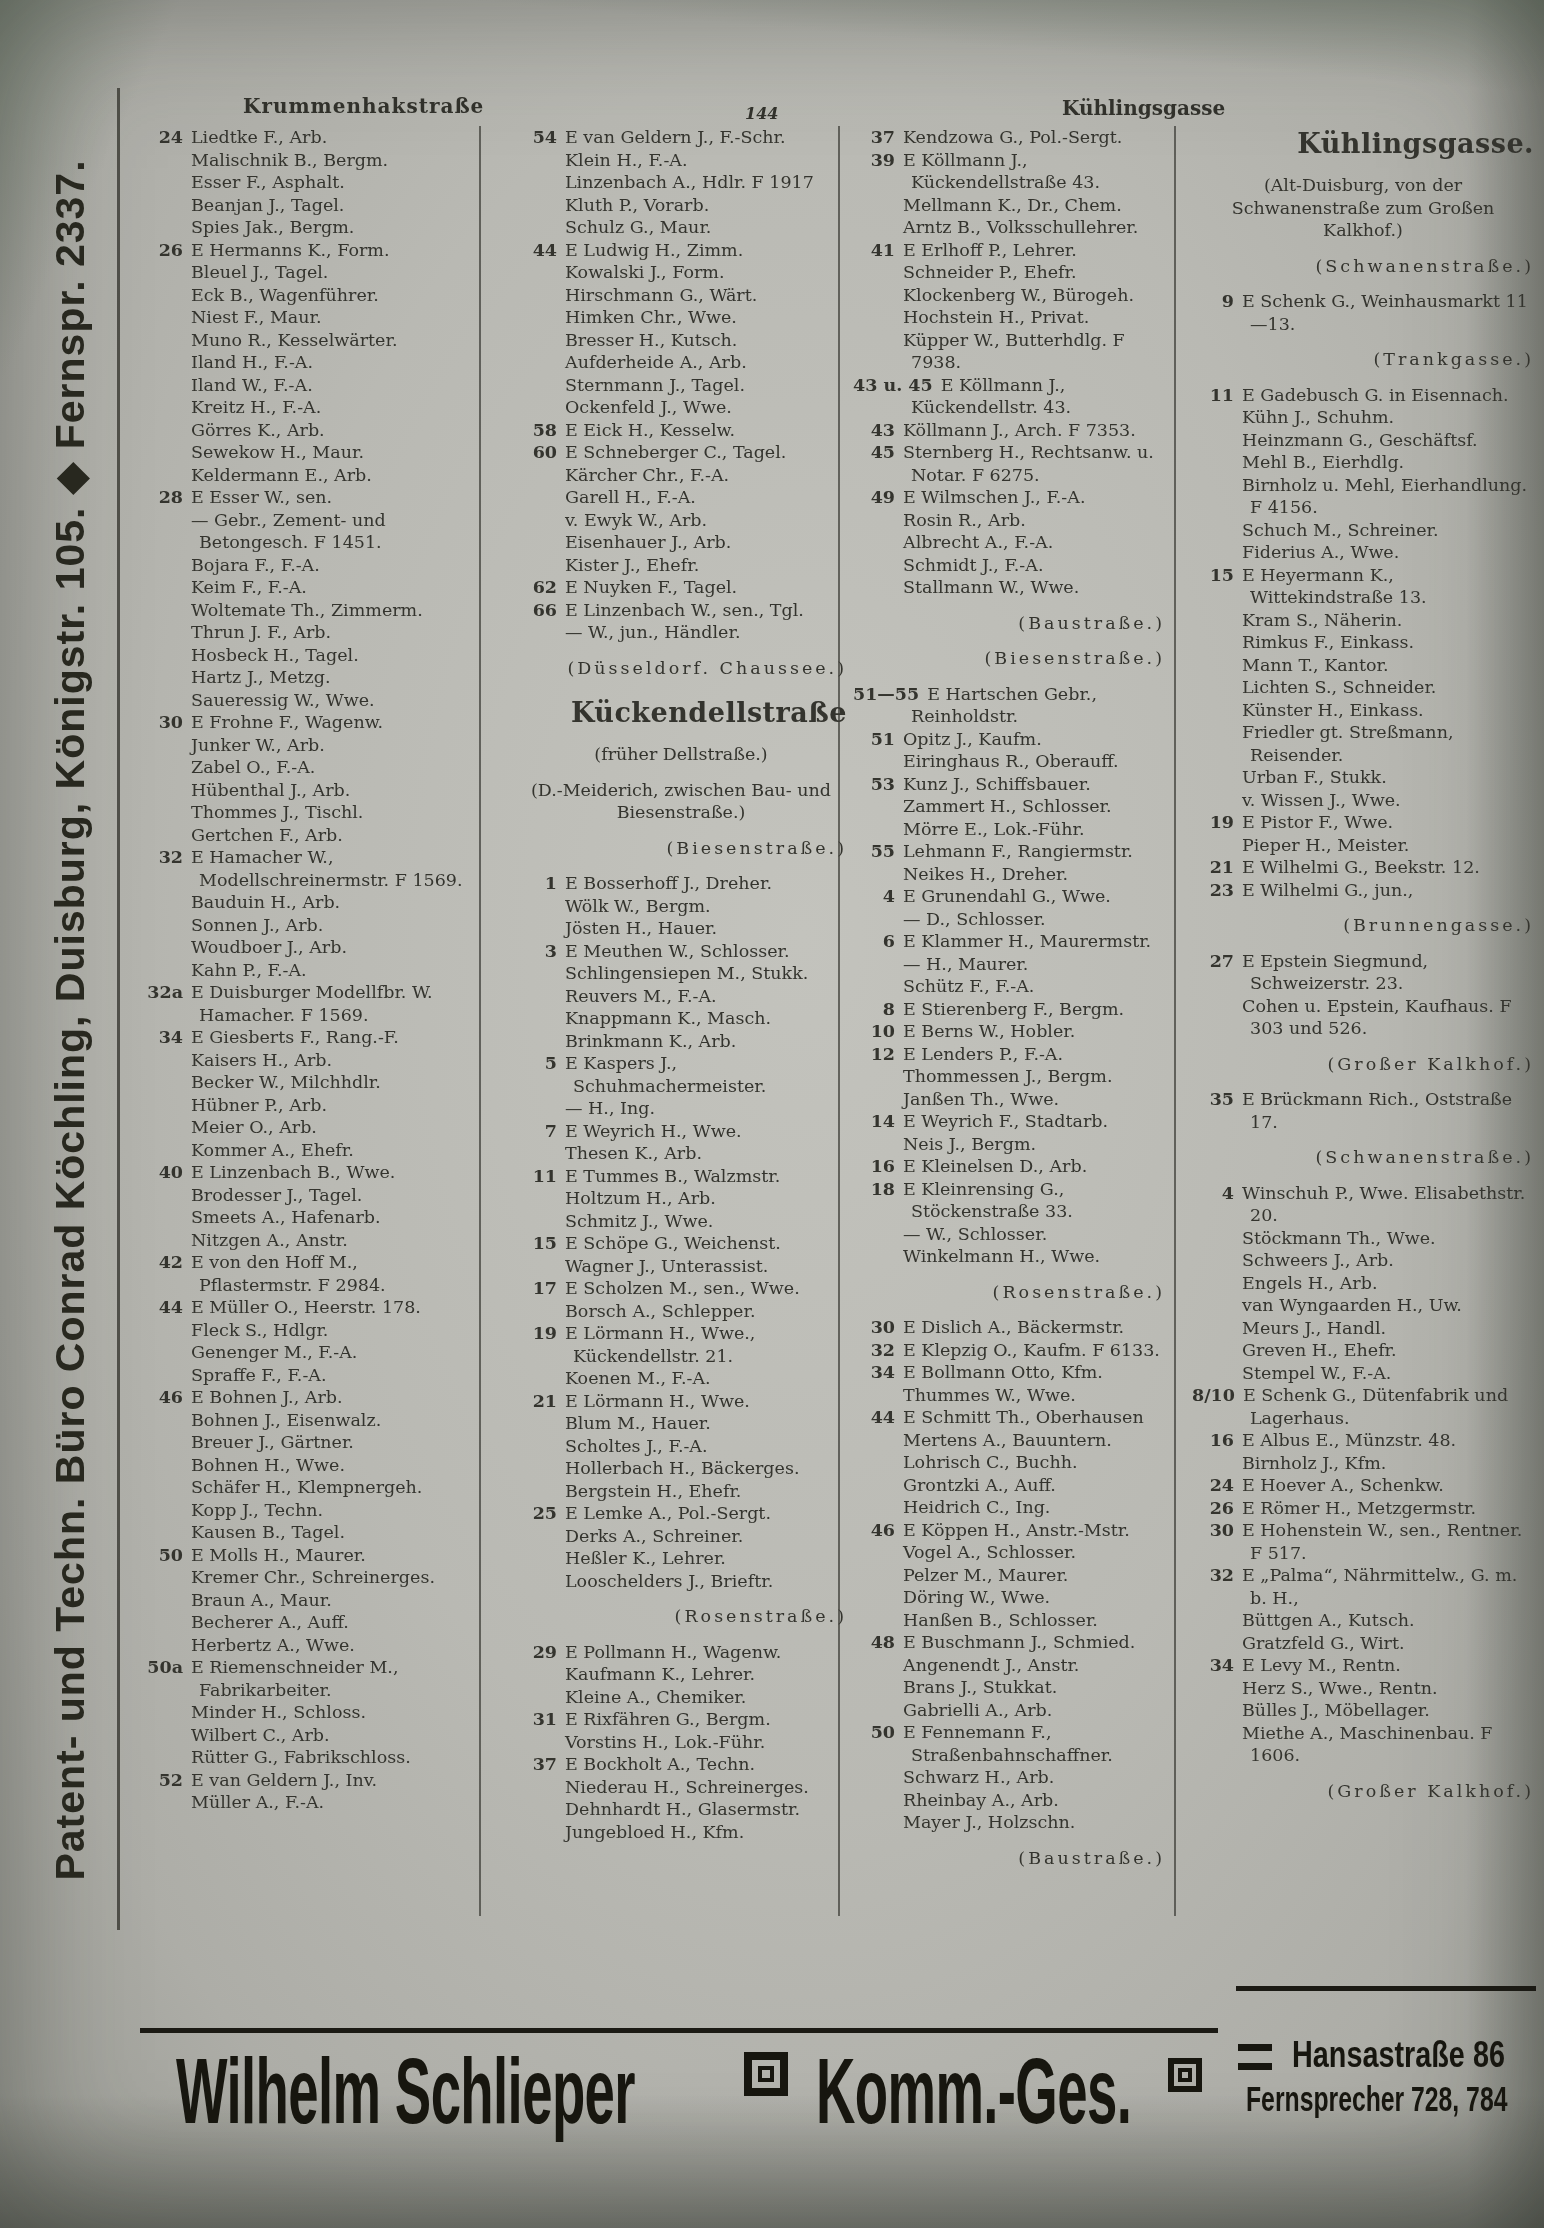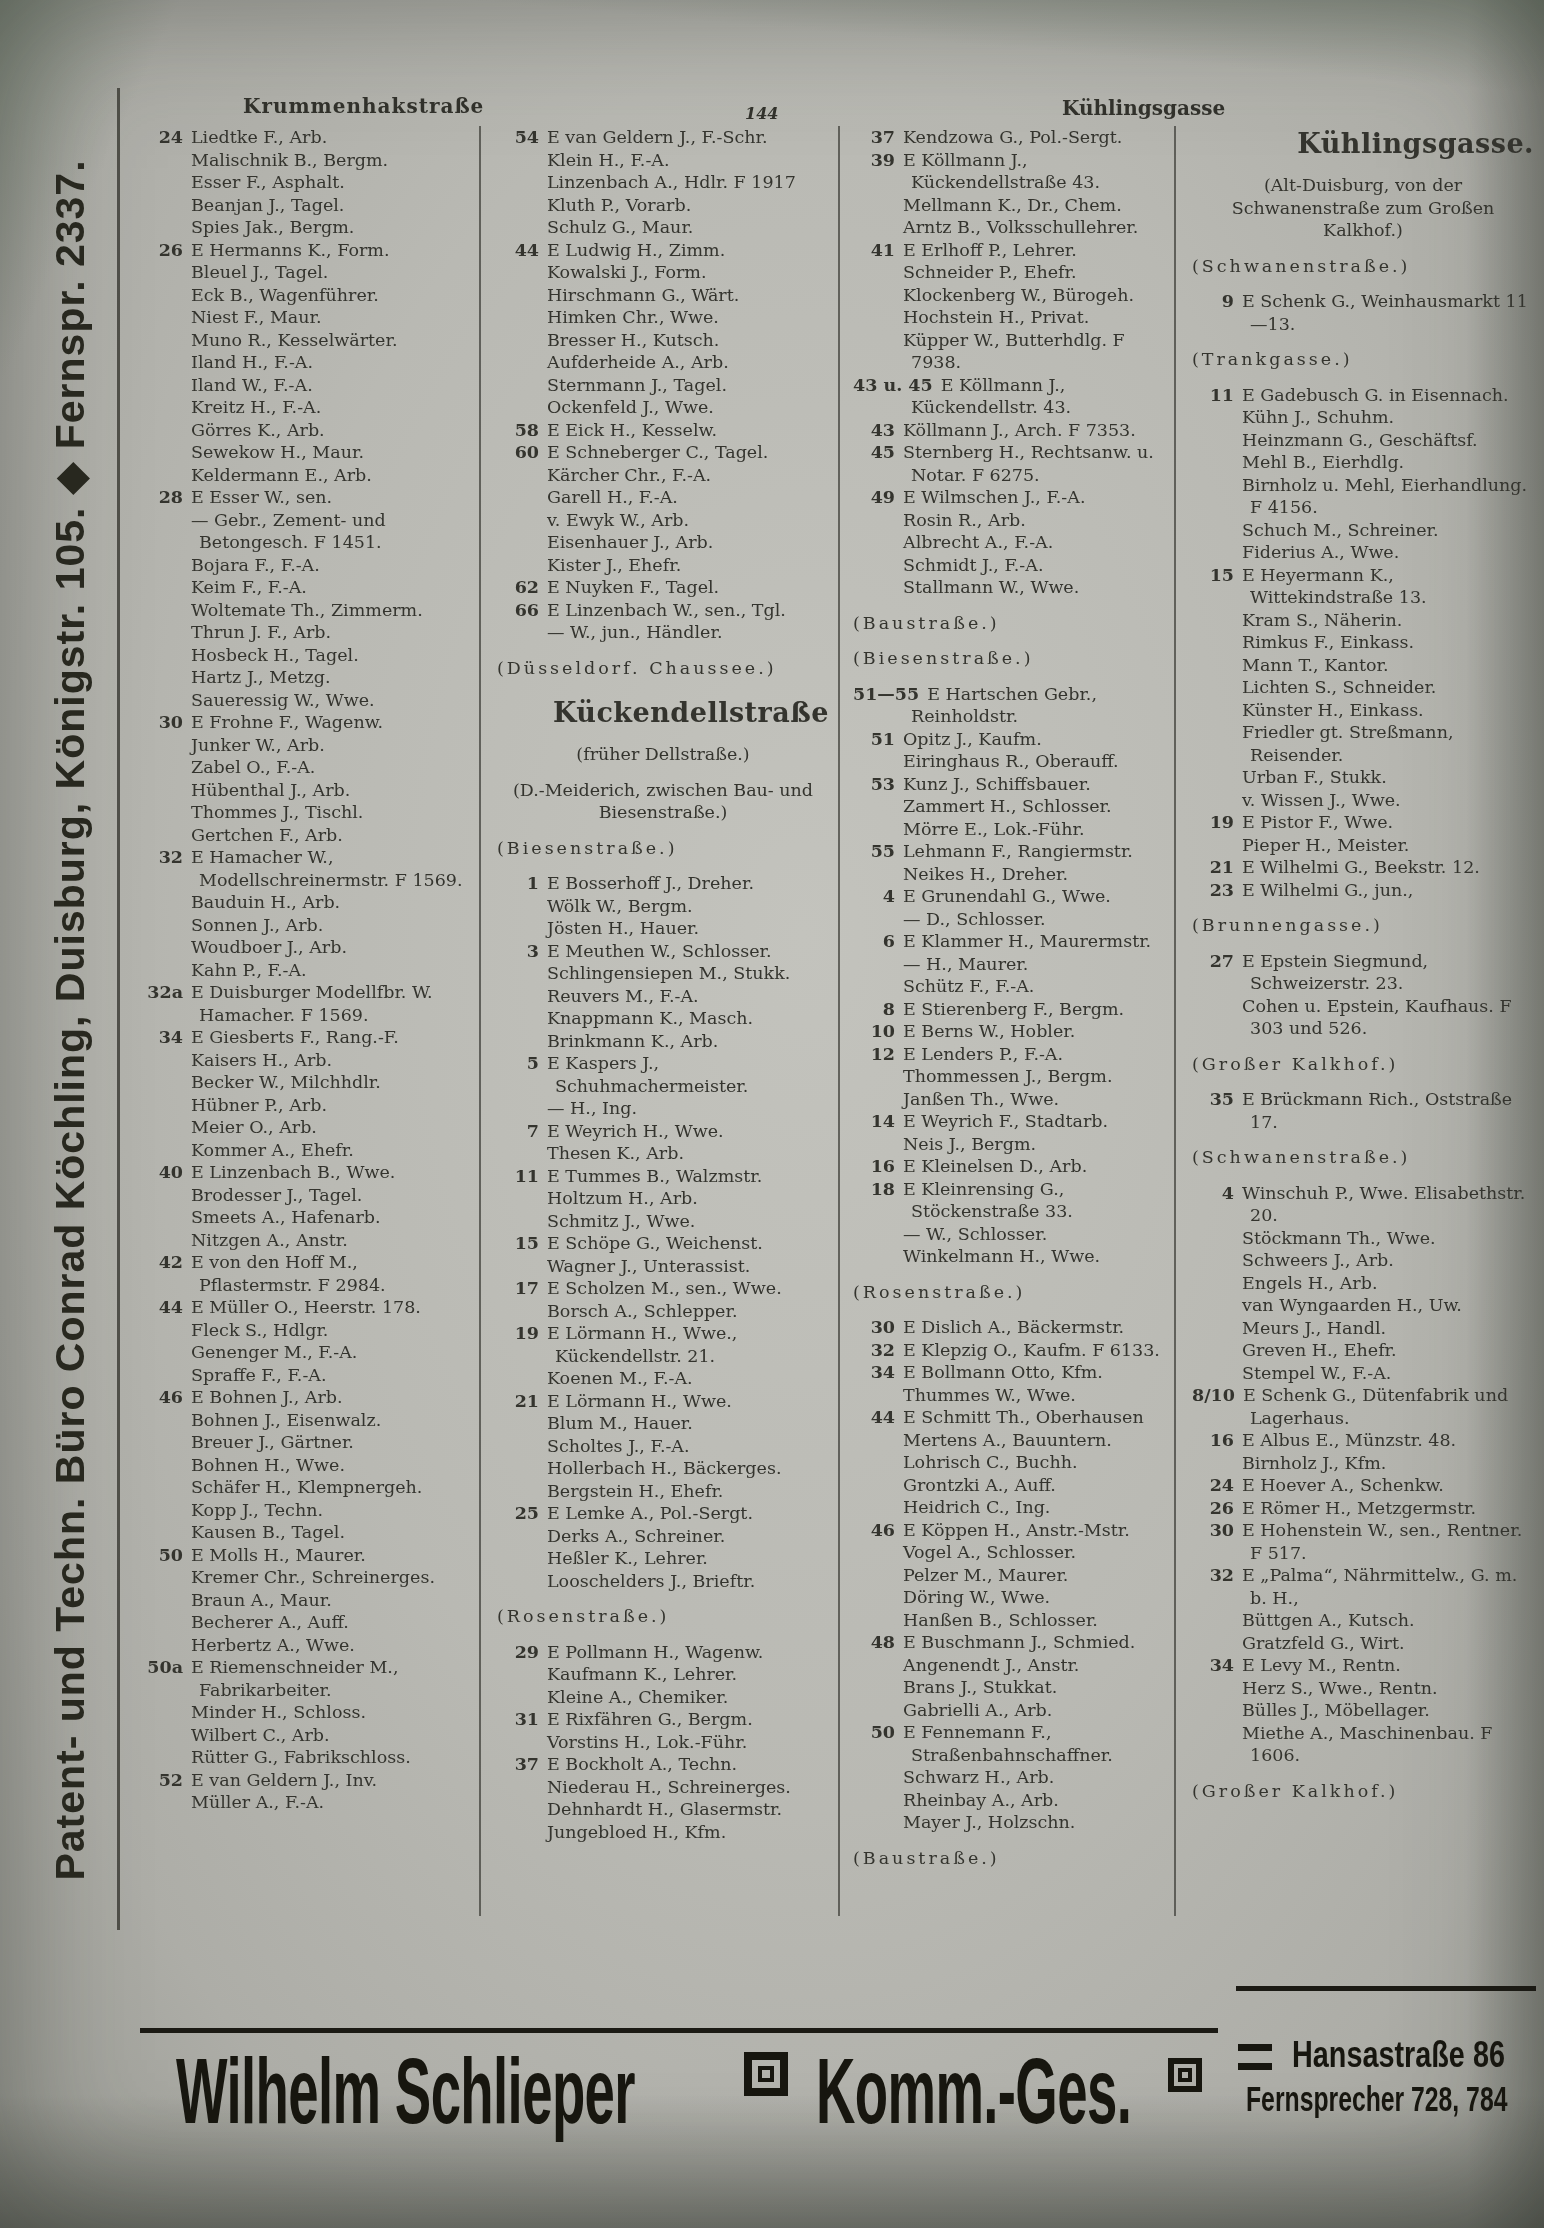--- a/index.html
+++ b/index.html
@@ -34,21 +34,21 @@
   .hdr{position:absolute;color:#31312b;}
   .hdr-left{left:243px;top:94px;font-size:20px;font-weight:bold;letter-spacing:1px;}
   .hdr-num{left:745px;top:104px;font-size:16px;font-style:italic;font-weight:bold;}
   .hdr-right{left:1062px;top:96px;font-size:20px;font-weight:bold;text-align:center;}
   
   .col{position:absolute;top:126px;height:1796px;overflow:hidden;font-size:17.5px;line-height:22.5px;}
   .vrule{position:absolute;top:126px;height:1790px;width:2px;background:rgba(58,58,52,.7);}
   .blk-e{position:relative;padding-left:58px;text-indent:-58px;}
   .blk-e .num{display:inline-block;min-width:50px;padding-right:8px;box-sizing:border-box;
     text-align:right;font-weight:bold;text-indent:0;}
-  .blk-c{text-align:left;letter-spacing:3px;margin:13px 0;}
+  .blk-c{text-align:right;letter-spacing:3px;margin:13px 0;}
   .blk-n{text-align:center;margin:13px 0;}
   .blk-h{text-align:right;font-weight:bold;font-size:27px;line-height:32px;margin:18px 0 14px;letter-spacing:.5px;}
   .col4 .blk-h{margin-top:2px;}
   
   .ad-rule-a{position:absolute;left:140px;top:2028px;width:1078px;height:5px;background:#1b1a14;}
   .ad-rule-b{position:absolute;left:1236px;top:1986px;width:300px;height:5px;background:#1b1a14;}
   .ad-big{
     position:absolute;font-family:"Liberation Sans", sans-serif;font-weight:bold;
     font-size:88px;color:#17160f;transform:scaleX(.62) scaleY(1.05);transform-origin:0 0;
     letter-spacing:-1px;white-space:nowrap;
@@ -146,21 +146,21 @@
       <div class="blk-e"><span class="num"></span><span>Braun A., Maur.</span></div>
       <div class="blk-e"><span class="num"></span><span>Becherer A., Auff.</span></div>
       <div class="blk-e"><span class="num"></span><span>Herbertz A., Wwe.</span></div>
       <div class="blk-e"><span class="num">50a</span><span>E Riemenschneider M., Fabrikarbeiter.</span></div>
       <div class="blk-e"><span class="num"></span><span>Minder H., Schloss.</span></div>
       <div class="blk-e"><span class="num"></span><span>Wilbert C., Arb.</span></div>
       <div class="blk-e"><span class="num"></span><span>Rütter G., Fabrikschloss.</span></div>
       <div class="blk-e"><span class="num">52</span><span>E van Geldern J., Inv.</span></div>
       <div class="blk-e"><span class="num"></span><span>Müller A., F.-A.</span></div>
     </div>
-  <div class="col col2" style="left:497px;width:332px">
+  <div class="col col2" style="left:515px;width:332px">
       <div class="blk-e"><span class="num">54</span><span>E van Geldern J., F.-Schr.</span></div>
       <div class="blk-e"><span class="num"></span><span>Klein H., F.-A.</span></div>
       <div class="blk-e"><span class="num"></span><span>Linzenbach A., Hdlr. F 1917</span></div>
       <div class="blk-e"><span class="num"></span><span>Kluth P., Vorarb.</span></div>
       <div class="blk-e"><span class="num"></span><span>Schulz G., Maur.</span></div>
       <div class="blk-e"><span class="num">44</span><span>E Ludwig H., Zimm.</span></div>
       <div class="blk-e"><span class="num"></span><span>Kowalski J., Form.</span></div>
       <div class="blk-e"><span class="num"></span><span>Hirschmann G., Wärt.</span></div>
       <div class="blk-e"><span class="num"></span><span>Himken Chr., Wwe.</span></div>
       <div class="blk-e"><span class="num"></span><span>Bresser H., Kutsch.</span></div>

